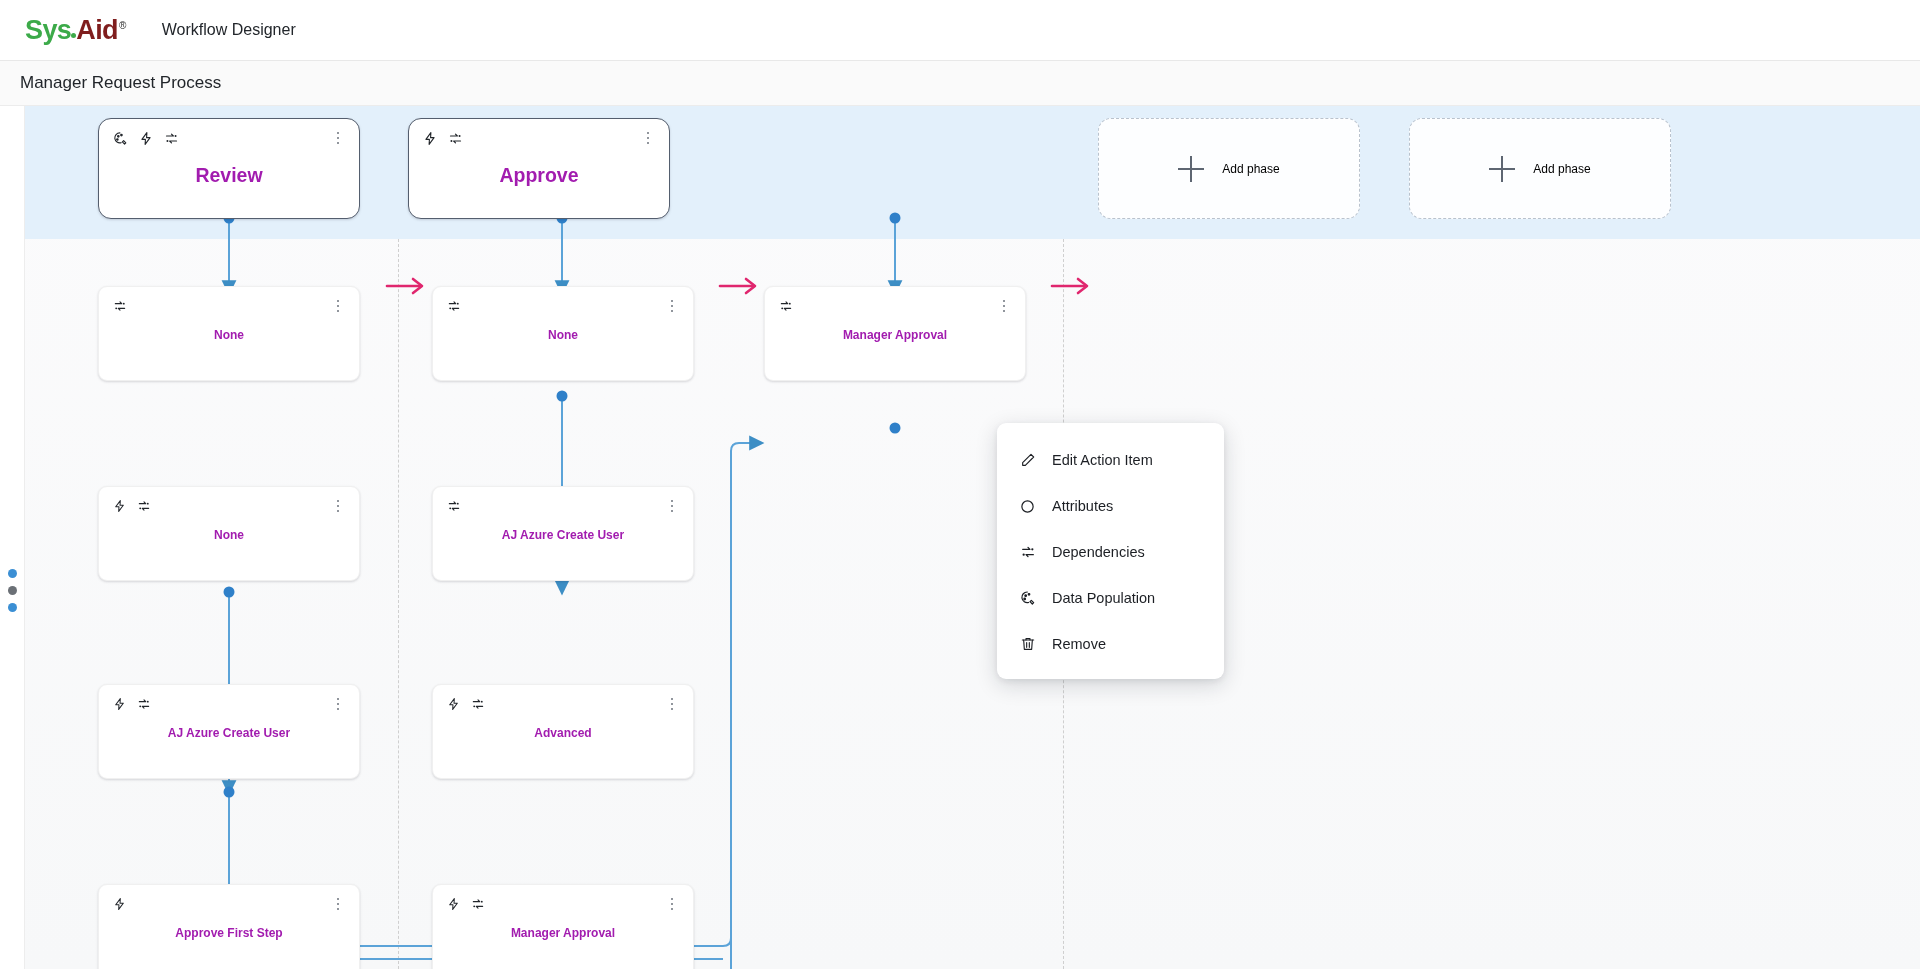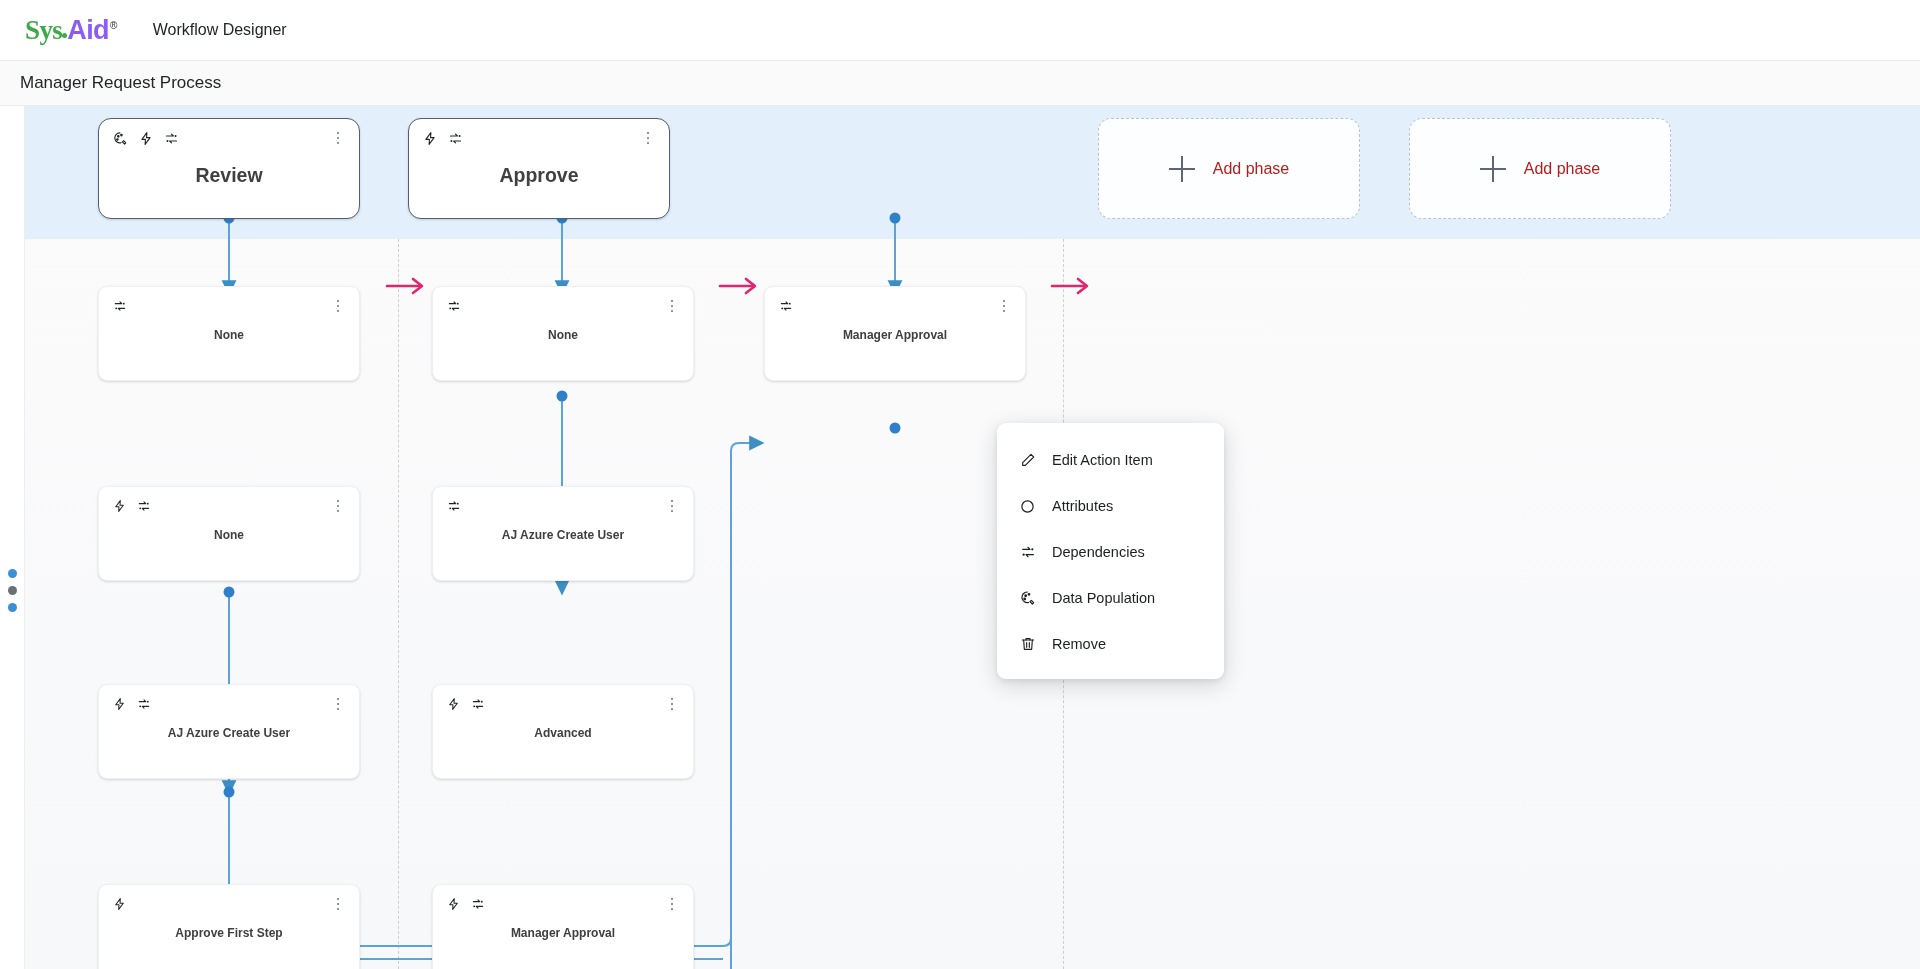--- a/index.html
+++ b/index.html
@@ -19,22 +19,22 @@
     border-bottom: 1px solid #e8e8e8;
     display: flex; align-items: center;
   }
   .logo {
     margin-left: 25px;
     display: flex; align-items: baseline;
     font-size: 27px; font-weight: 700;
     letter-spacing: -0.6px;
     font-family: "Liberation Sans", sans-serif;
   }
-  .logo .sys { color: #3caa49; font-family: Liberation Serif, serif; }
-  .logo .aid { color: #8b5cf6; }
+  .logo .sys { color: #3caa49; }
+  .logo .aid { color: #7f1d1d; }
   .logo .dot {
     display: inline-block; width: 5px; height: 5px;
     border-radius: 50%; background: #3caa49;
     margin: 0 0px 0 0px; position: relative; top: -1px;
   }
   .logo .reg { font-size: 10px; color: #2a2a2a; font-weight: 400; position: relative; top: -10px; margin-left: 1px;}
   .app-title {
     margin-left: 36px;
     font-size: 16px; color: #22262b; font-weight: 400;
   }
@@ -116,21 +116,21 @@
     position: absolute; right: 14px; top: 11px;
     width: 14px; height: 16px;
     display: flex; flex-direction: column; justify-content: center;
     align-items: center; gap: 2.6px;
     cursor: pointer;
   }
   .kebab i { width: 2.6px; height: 2.6px; border-radius: 50%; background: #6d737c; display:block; }
   .card-title {
     position: absolute; left: 0; right: 0;
     text-align: center;
-    font-weight: 700; color: #404040;
+    font-weight: 700; color: #a21caf;
   }
   .phase-card .card-title { top: 45px; font-size: 19.5px; }
   .action-card .card-title { top: 41px; font-size: 12px; }
 
   
   .add-phase {
     position: absolute;
     width: 262px; height: 101px;
     border: 1.6px dashed #b9c2cd;
     border-radius: 13px;
@@ -140,21 +140,21 @@
     cursor: pointer;
   }
   .add-phase .plus {
     position: relative; width: 26px; height: 26px;
   }
   .add-phase .plus::before, .add-phase .plus::after {
     content: ""; position: absolute; background: #5e6672;
   }
   .add-phase .plus::before { left: 0; top: 12px; width: 26px; height: 2px; }
   .add-phase .plus::after { top: 0; left: 12px; height: 26px; width: 2px; }
-  .add-phase .lbl { font-size: 16px; color: #b91c1c; font-weight: 400; }
+  .add-phase .lbl { font-size: 12px; color: #000000; font-weight: 400; }
 
   
   .pink-arrow {
     position: absolute; width: 44px; height: 24px;
   }
 
   
   .wires { position: absolute; left: 0; top: 0; width: 1920px; height: 863px; pointer-events: none; }
 
   

